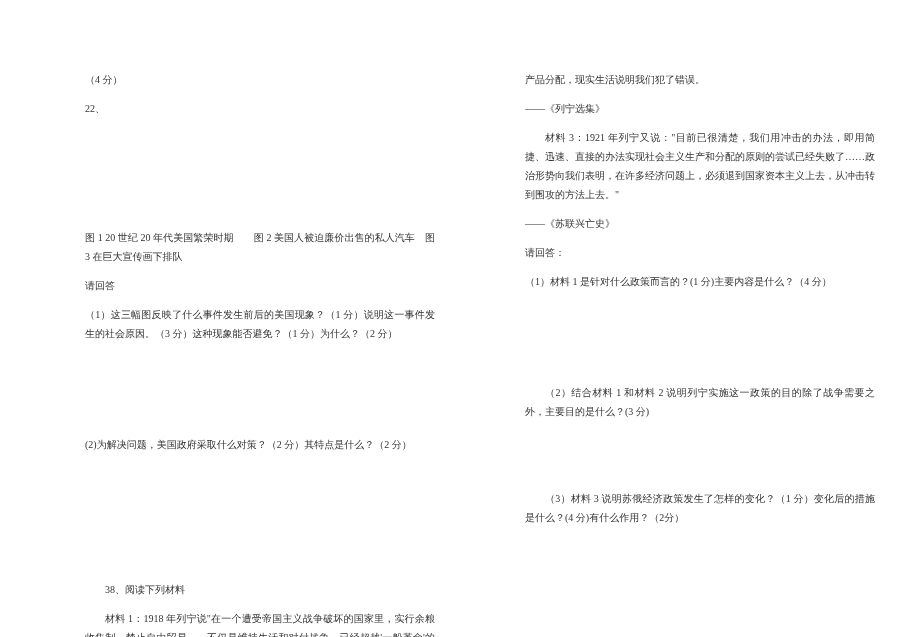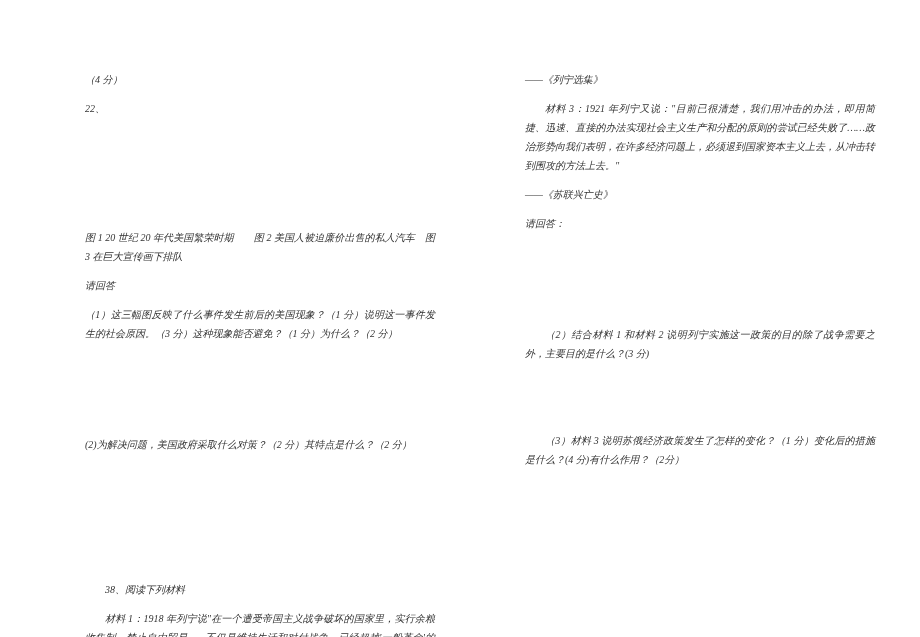--- a/index.html
+++ b/index.html
@@ -1,19 +1,18 @@
 <!DOCTYPE html>
 <html><head>
   <meta charset="utf-8">
   <style>
     * {
       margin: 10px;
       padding: 0;
       box-sizing: border-box;
-      font-style: italic;
     }
     body {
       width: 920px;
       height: 637px;
       background: #ffffff;
       font-family: "SimSun", "宋体", serif;
       font-size: 10px;
       color: #333333;
       line-height: 1.9;
       display: flex;
@@ -63,21 +62,23 @@
   <div class="para">(2)为解决问题，美国政府采取什么对策？（2 分）其特点是什么？（2 分）</div>
   <div class="gap-medium"></div>
   <div class="gap-medium"></div>
   <div class="para indent">38、阅读下列材料</div>
   <div class="para indent">材料 1：1918 年列宁说"在一个遭受帝国主义战争破坏的国家里，实行余粮收集制，禁止自由贸易……不仅是维持生活和对付战争，已经超越'一般革命'的任务，而是共产主义的任务，是推进社会主义的主要途径。"</div>
   <div class="para right-align">——《苏联史》</div>
 
 </div>
 
 <div class="column column-right">
+  <div class="para">产品分配，现实生活说明我们犯了错误。</div>
   <div class="para right-align">——《列宁选集》</div>
   <div class="para indent">材料 3：1921 年列宁又说："目前已很清楚，我们用冲击的办法，即用简捷、迅速、直接的办法实现社会主义生产和分配的原则的尝试已经失败了……政治形势向我们表明，在许多经济问题上，必须退到国家资本主义上去，从冲击转到围攻的方法上去。"</div>
   <div class="para right-align">——《苏联兴亡史》</div>
   <div class="para">请回答：</div>
+  <div class="para">（1）材料 1 是针对什么政策而言的？(1 分)主要内容是什么？（4 分）</div>
   <div class="gap-large"></div>
   <div class="para indent">（2）结合材料 1 和材料 2 说明列宁实施这一政策的目的除了战争需要之外，主要目的是什么？(3 分)</div>
   <div class="gap-medium"></div>
   <div class="para indent">（3）材料 3 说明苏俄经济政策发生了怎样的变化？（1 分）变化后的措施是什么？(4 分)有什么作用？（2分）</div>
 </div>
 
 </body></html>

